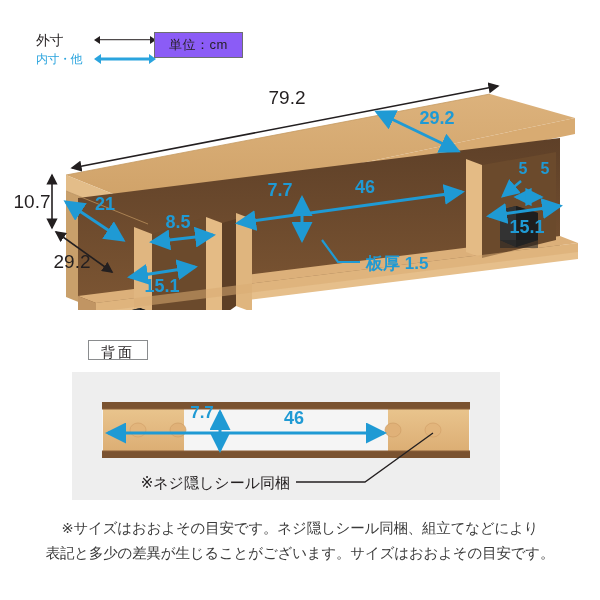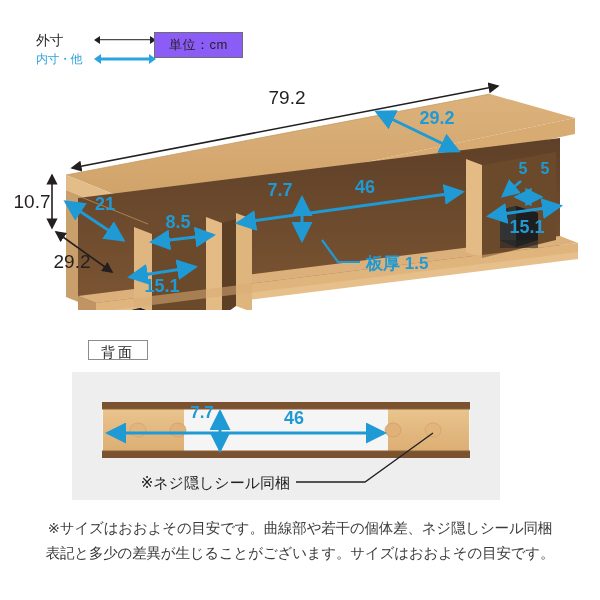--- a/index.html
+++ b/index.html
@@ -257,17 +257,17 @@
 
       <line x1="36" y1="61" x2="312" y2="61" stroke="#1f9ad4" stroke-width="3" marker-start="url(#rCs)" marker-end="url(#rC)"></line>
       <text x="222" y="52" class="dim-blue" font-size="18" text-anchor="middle">46</text>
 
       <polyline points="361,61 293,110 224,110" fill="none" stroke="#231f20" stroke-width="1.3"></polyline>
       <text x="218" y="116" font-size="15" fill="#231f20" text-anchor="end" font-family="DejaVu Sans, Liberation Sans, sans-serif">※ネジ隠しシール同梱</text>
     </svg>
   </div>
 
   <div class="caption">
-    <div>※サイズはおおよその目安です。曲線部や若干の個体差、ネジ隠しシール同梱</div>
+    <div>※サイズはおおよその目安です。ネジ隠しシール同梱、組立てなどにより</div>
     <div>表記と多少の差異が生じることがございます。サイズはおおよその目安です。</div>
   </div>
 
 </div>
 
 </body></html>

